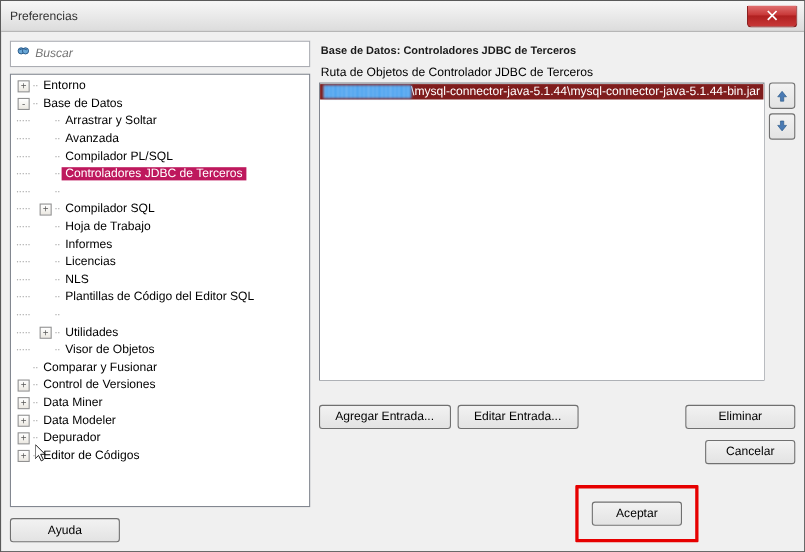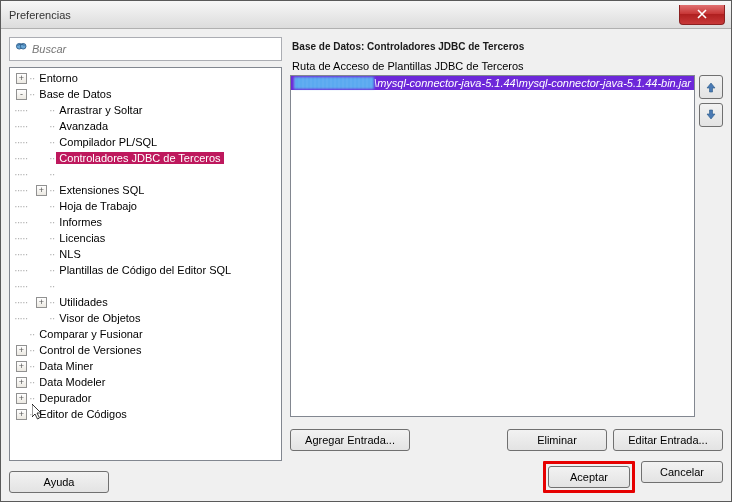--- a/index.html
+++ b/index.html
@@ -125,25 +125,25 @@
   padding: 0 0 3px 2px;
 }
 .path-list {
   flex: 1;
   border: 1px solid #828790;
   background: #fff;
   overflow: auto;
   position: relative;
 }
 .path-item {
-  background: #6d28d9;
+  background: #7f1d1d;
   color: #fff;
   padding: 1px 3px;
   white-space: nowrap;
-  display: flex; align-items: center; font-style: italic;
+  display: flex; align-items: center;
 }
 .path-item .blur {
   display: inline-block; width: 80px; height: 12px;
   background: repeating-linear-gradient(90deg,#6fb4f2 0,#6fb4f2 2px,#4da3ef 2px,#4da3ef 4px);
   filter: blur(1px);
   margin-right: 0;
 }
 .path-list::-webkit-scrollbar { width: 16px; height: 16px; }
 .path-list::-webkit-scrollbar-track { background: #f0f0f0; }
 .path-list::-webkit-scrollbar-thumb { background: #cdcdcd; border: 1px solid #a6a6a6; }
@@ -157,31 +157,32 @@
   width: 24px; height: 24px;
   border: 1px solid #707070;
   background: linear-gradient(to bottom,#f2f2f2,#e3e3e3);
   border-radius: 3px;
   display: flex; align-items: center; justify-content: center;
 }
 
 .list-row { display: flex; flex: 1; min-height: 0; }
 
 .action-row {
-  display: flex; gap: 6px; padding-top: 12px; justify-content: flex-end;
+  display: flex; gap: 6px; padding-top: 22px; justify-content: flex-end;
 }
 .dialog-btns {
   display: flex; justify-content: flex-end; gap: 6px;
   padding-top: 10px;
 }
 .accept-highlight {
   border: 3px solid #e60000;
-  padding: 2px;
+  padding: 12px;
   display: inline-block;
   border-radius: 1px;
+  margin-top: 41px;
 }
 .accept-highlight .btn { min-width: 82px; }
 </style>
 </head>
 <body>
 
 <div class="window">
   <div class="titlebar">
     <span>Preferencias</span>
     <span class="spacer"></span>
@@ -244,21 +245,21 @@
           </div>
           <div class="tree-item" style="padding-left: 4px;">
             <span class="tree-dots" style="width: 20px;">·····</span>
             <span class="tree-toggle empty"></span>
             <span class="tree-dots">··</span>
           </div>
           <div class="tree-item" style="padding-left: 4px;">
             <span class="tree-dots" style="width: 20px;">·····</span>
             <span class="tree-toggle">+</span>
             <span class="tree-dots">··</span>
-            <span class="tree-label">Extensiones SQL</span>
+            <span class="tree-label">Compilador SQL</span>
           </div>
           <div class="tree-item" style="padding-left: 4px;">
             <span class="tree-dots" style="width: 20px;">·····</span>
             <span class="tree-toggle empty"></span>
             <span class="tree-dots">··</span>
             <span class="tree-label">Hoja de Trabajo</span>
           </div>
           <div class="tree-item" style="padding-left: 4px;">
             <span class="tree-dots" style="width: 20px;">·····</span>
             <span class="tree-toggle empty"></span>
@@ -341,21 +342,21 @@
           </svg>
       </div>
 
       <div class="help-btn-row">
         <button class="btn wide">Ayuda</button>
       </div>
     </div>
 
     <div class="right-panel">
       <div class="panel-title">Base de Datos: Controladores JDBC de Terceros</div>
-      <div class="section-label">Ruta de Acceso de Plantillas JDBC de Terceros</div>
+      <div class="section-label">Ruta de Objetos de Controlador JDBC de Terceros</div>
 
       <div class="list-row">
         <div class="path-list">
           <div class="path-item">
             <span class="blur"></span>
               <span>\mysql-connector-java-5.1.44\mysql-connector-java-5.1.44-bin.jar</span>
           </div>
           <div style="height:340px"></div>
         </div>
         <div class="list-side-btns">
@@ -367,22 +368,22 @@
           <div class="icon-btn">
             <svg width="14" height="14" viewBox="0 0 14 14">
                 <path d="M7 11 L11 6 L8.5 6 L8.5 2 L5.5 2 L5.5 6 L3 6 Z" fill="#4a7ab4" stroke="#2a5a88" stroke-width="0.6"></path>
               </svg>
           </div>
         </div>
       </div>
 
       <div class="action-row">
         <button class="btn" style="min-width:110px">Agregar Entrada...</button>
+        <button class="btn" style="min-width:110px">Editar Entrada...</button>
         <button class="btn" style="min-width:100px;margin-left:auto">Eliminar</button>
-        <button class="btn" style="min-width:110px">Editar Entrada...</button>
       </div>
 
       <div class="dialog-btns">
         <span class="accept-highlight">
           <button class="btn">Aceptar</button>
         </span>
         <button class="btn" style="min-width:82px">Cancelar</button>
       </div>
     </div>
   </div>

